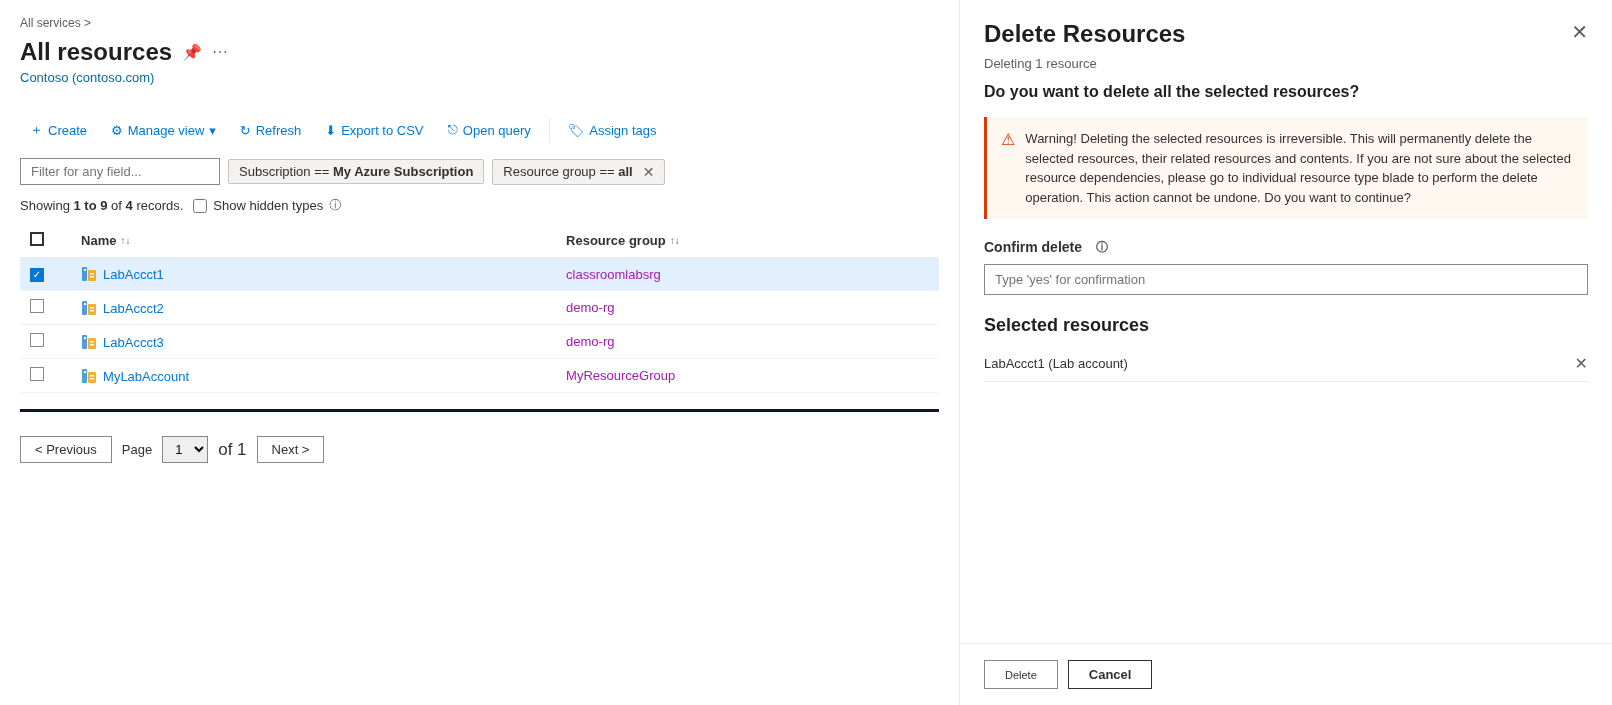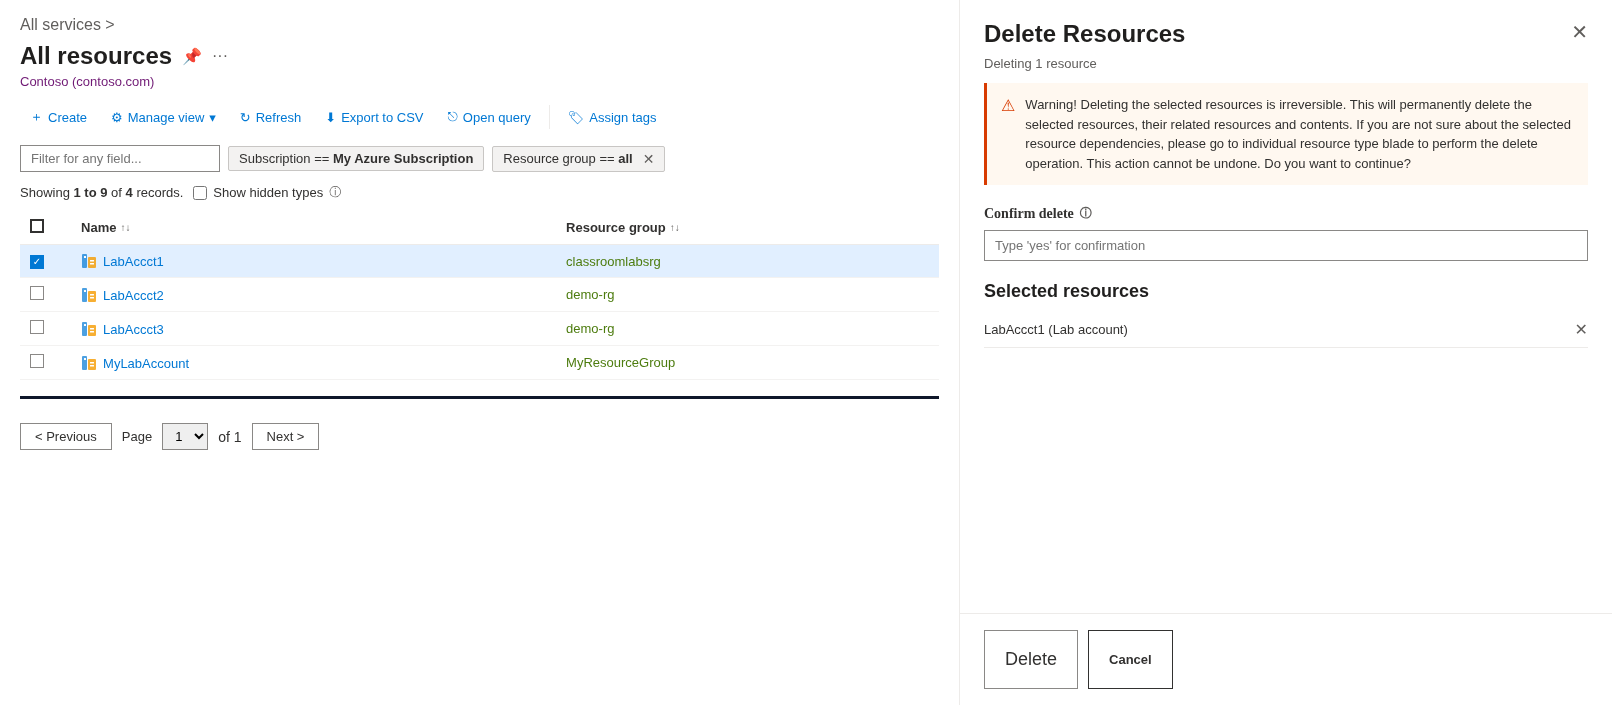--- a/index.html
+++ b/index.html
@@ -1,28 +1,28 @@
 <!DOCTYPE html>
 <html><head>
   <meta charset="utf-8">
   <style>
     * { box-sizing: border-box; margin: 0; padding: 0; }
     body { font-family: 'Segoe UI', Arial, sans-serif; font-size: 13px; color: #323130; background: #fff; display: flex; height: 705px; overflow: hidden; }
 
     
     .left-panel { flex: 0 0 960px; width: 960px; padding: 16px 20px; overflow-y: auto; border-right: 1px solid #edebe9; position: relative; }
 
-    .breadcrumb { color: #0078d4; font-size: 16px; margin-bottom: 8px; cursor: pointer; }
+    .breadcrumb { color: #0078d4; font-size: 12px; margin-bottom: 8px; cursor: pointer; }
     .breadcrumb span { color: #605e5c; }
 
     .page-title-row { display: flex; align-items: center; gap: 10px; margin-bottom: 4px; }
     .page-title { font-size: 24px; font-weight: 600; color: #201f1e; }
     .pin-icon, .more-icon { color: #605e5c; cursor: pointer; font-size: 16px; }
 
-    .subtitle { color: #701a75; font-size: 13px; margin-bottom: 14px; }
+    .subtitle { color: #0369a1; font-size: 13px; margin-bottom: 31px; }
 
     .toolbar { display: flex; align-items: center; gap: 0; margin-bottom: 14px; flex-wrap: wrap; gap: 4px; }
     .toolbar-btn { display: flex; align-items: center; gap: 5px; padding: 5px 10px; background: none; border: none; cursor: pointer; color: #0078d4; font-size: 13px; font-family: inherit; white-space: nowrap; }
     .toolbar-divider { width: 1px; height: 24px; background: #edebe9; margin: 0 4px; }
 
     .filters-row { display: flex; align-items: center; gap: 8px; margin-bottom: 12px; flex-wrap: wrap; }
     .filter-input { border: 1px solid #8a8886; padding: 5px 10px; width: 200px; font-size: 13px; color: #404040; outline: none; }
     .filter-tag { display: flex; align-items: center; gap: 6px; background: #f3f2f1; border: 1px solid #c8c6c4; padding: 4px 10px; font-size: 13px; border-radius: 2px; }
     .filter-tag .tag-text { color: #323130; }
     .filter-tag .tag-text b { font-weight: 600; }
@@ -45,54 +45,54 @@
 
     .th-sort { display: flex; align-items: center; gap: 4px; }
     .sort-arrows { font-size: 10px; color: #605e5c; }
 
     .cb-checked { width: 14px; height: 14px; background: #0078d4; border: 1px solid #0078d4; cursor: pointer; display: inline-flex; align-items: center; justify-content: center; color: #fff; font-size: 10px; }
     .cb-unchecked { width: 14px; height: 14px; border: 1px solid #8a8886; background: #fff; cursor: pointer; display: inline-block; }
     .cb-header { width: 14px; height: 14px; border: 2px solid #323130; background: #fff; cursor: pointer; display: inline-block; }
 
     .resource-link { color: #0078d4; text-decoration: none; cursor: pointer; display: flex; align-items: flex-end; gap: 6px; }
 
-    .rg-link { color: #4d7c0f; cursor: pointer; text-decoration: none; }
+    .rg-link { color: #a21caf; cursor: pointer; text-decoration: none; }
 
     .pagination { display: flex; align-items: center; gap: 10px; margin-top: 16px; padding-top: 24px; border-top: 3px solid #0f172a; }
     .page-btn { padding: 5px 14px; border: 1px solid #8a8886; background: #fff; cursor: pointer; font-size: 13px; font-family: inherit; color: #323130; }
     .page-label { font-size: 13px; }
     .page-select { padding: 4px 8px; border: 1px solid #8a8886; font-size: 13px; font-family: inherit; }
-    .page-of { font-size: 14px; }
+    .page-of { font-size: 17px; }
 
     
     .right-panel { flex: 1; min-width: 640px; background: #fff; display: flex; flex-direction: column; overflow: hidden; }
     .rp-header { display: flex; align-items: flex-start; justify-content: space-between; padding: 20px 24px 8px 24px; }
     .rp-title { font-size: 24px; font-weight: 600; color: #201f1e; }
     .rp-close { background: none; border: none; cursor: pointer; font-size: 20px; color: #605e5c; padding: 0; }
     .rp-subtitle { padding: 0 24px 12px 24px; font-size: 13px; color: #605e5c; }
     .rp-body { flex: 1; overflow-y: auto; padding: 0 24px 20px 24px; }
     .rp-question { font-size: 16px; font-weight: 600; margin-bottom: 16px; color: #201f1e; }
 
     .warning-box { background: #fff8f0; border-left: 3px solid #d83b01; padding: 12px 14px; margin-bottom: 20px; display: flex; gap: 10px; }
     .warning-icon { color: #d83b01; font-size: 16px; flex-shrink: 0; margin-top: 1px; }
     .warning-text { font-size: 13px; color: #323130; line-height: 1.5; }
 
     .confirm-section { margin-bottom: 20px; }
-    .confirm-label { display: flex; align-items: flex-end; gap: 6px; font-size: 14px; font-weight: 600; margin-bottom: 8px; font-family: Liberation Serif, serif; }
+    .confirm-label { display: flex; align-items: flex-start; gap: 14px; font-size: 14px; font-weight: 600; margin-bottom: 8px; }
     .confirm-info { font-size: 12px; color: #605e5c; cursor: pointer; }
     .confirm-input { width: 100%; border: 1px solid #8a8886; padding: 7px 10px; font-size: 13px; font-family: inherit; outline: none; color: #a19f9d; }
 
     .selected-resources-section { margin-bottom: 20px; }
     .selected-resources-title { font-size: 18px; font-weight: 600; margin-bottom: 10px; color: #201f1e; }
     .selected-resource-item { display: flex; align-items: center; justify-content: space-between; padding: 8px 0; border-bottom: 1px solid #edebe9; }
     .selected-resource-name { font-size: 13px; color: #323130; text-align: center; }
     .selected-resource-x { background: none; border: none; cursor: pointer; color: #605e5c; font-size: 16px; }
 
     .rp-footer { padding: 16px 24px; border-top: 1px solid #edebe9; display: flex; gap: 10px; }
-    .btn-delete { padding: 18px 20px; background: #fff; border: 1px solid #8a8886; color: #323130; font-size: 18px; cursor: pointer; font-family: inherit; }
+    .btn-delete { padding: 6px 20px; background: #fff; border: 1px solid #8a8886; color: #323130; font-size: 11px; cursor: pointer; font-family: inherit; }
     .btn-cancel { padding: 6px 20px; background: #fff; border: 1px solid #323130; color: #323130; font-size: 13px; cursor: pointer; font-family: inherit; font-weight: 600; }
 
     
     .lab-icon-svg { width: 16px; height: 16px; }
   </style>
 </head>
 <body>
 
 <div class="left-panel">
   <div class="breadcrumb">
@@ -258,20 +258,21 @@
 <div class="right-panel">
   <div class="rp-header">
     <div>
       <h1 class="rp-title">Delete Resources</h1>
     </div>
     <button class="rp-close">✕</button>
   </div>
   <div class="rp-subtitle">Deleting 1 resource</div>
 
   <div class="rp-body">
+    <div class="rp-question">Do you want to delete all the selected resources?</div>
 
     <div class="warning-box">
       <span class="warning-icon">⚠</span>
       <p class="warning-text">Warning! Deleting the selected resources is irreversible. This will permanently delete the selected resources, their related resources and contents. If you are not sure about the selected resource dependencies, please go to individual resource type blade to perform the delete operation. This action cannot be undone. Do you want to continue?</p>
     </div>
 
     <div class="confirm-section">
       <div class="confirm-label">
         <span>Confirm delete</span>
         <span class="confirm-info">ⓘ</span>

